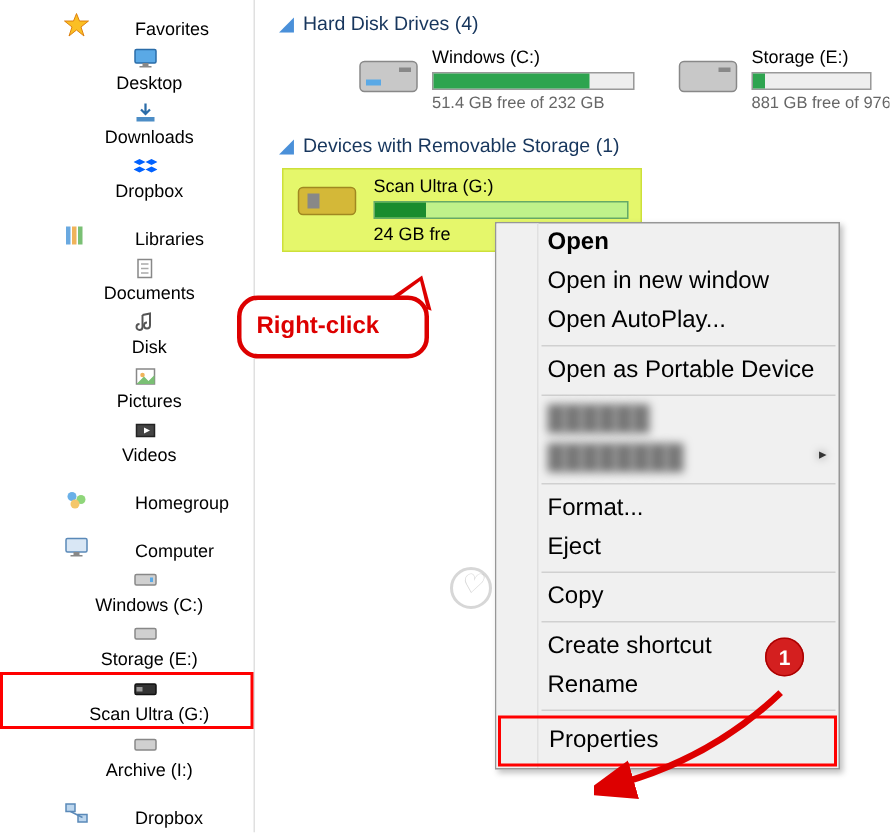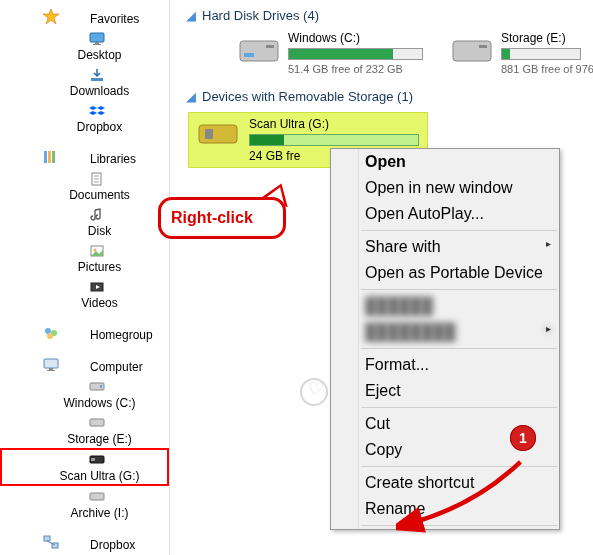--- a/index.html
+++ b/index.html
@@ -305,35 +305,34 @@
 <div class="watermark">
   <span class="heart"></span><span>iCareAll.com</span>
 </div>
 
 <div class="context-menu">
   <div class="gutter"></div>
   <div class="cm-item bold"><span>Open</span></div>
   <div class="cm-item"><span>Open in new window</span></div>
   <div class="cm-item"><span>Open AutoPlay...</span></div>
   <div class="cm-sep"></div>
-  <div class="cm-item sub"><span>Share with</span></div>
   <div class="cm-item"><span>Open as Portable Device</span></div>
   <div class="cm-sep"></div>
   <div class="cm-item blur">██████</div>
   <div class="cm-item blur sub">████████</div>
   <div class="cm-sep"></div>
   <div class="cm-item"><span>Format...</span></div>
   <div class="cm-item"><span>Eject</span></div>
   <div class="cm-sep"></div>
-  <div class="cm-item"><span>Cut</span></div>
   <div class="cm-item"><span>Copy</span></div>
   <div class="cm-sep"></div>
   <div class="cm-item"><span>Create shortcut</span></div>
   <div class="cm-item"><span>Rename</span></div>
   <div class="cm-sep"></div>
+  <div class="cm-item props"><span>Properties</span></div>
 </div>
 
 <div class="marker-1">
     <span>1</span>
   </div>
 
 <svg class="arrow" viewBox="0 0 160 90">
   <defs>
       <marker id="ah" markerWidth="10" markerHeight="10" refX="2" refY="3" orient="auto">
         <path d="M0,0 L0,6 L8,3 z" fill="#d00"></path>

